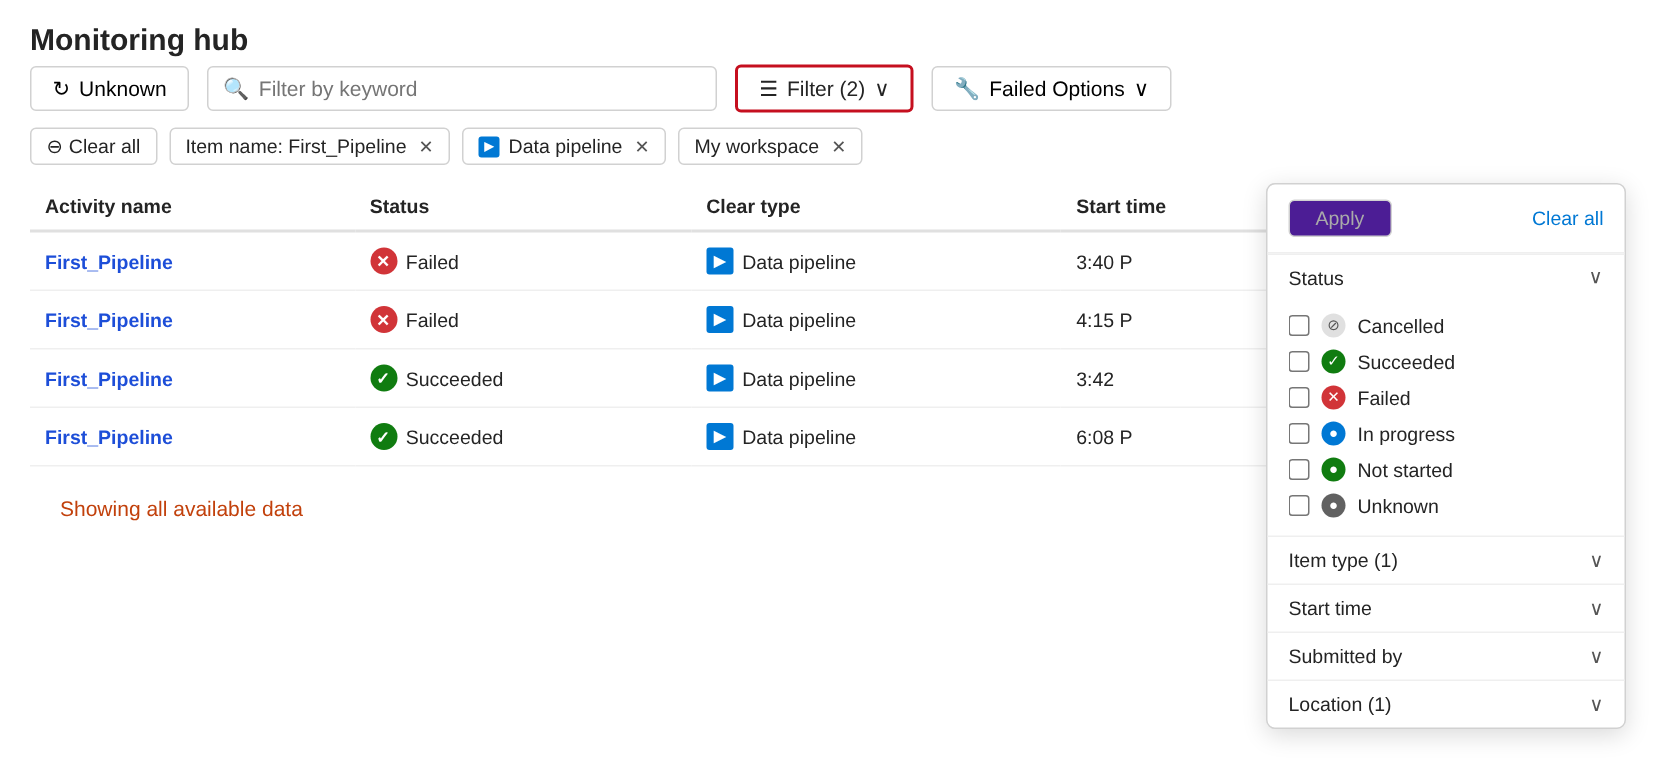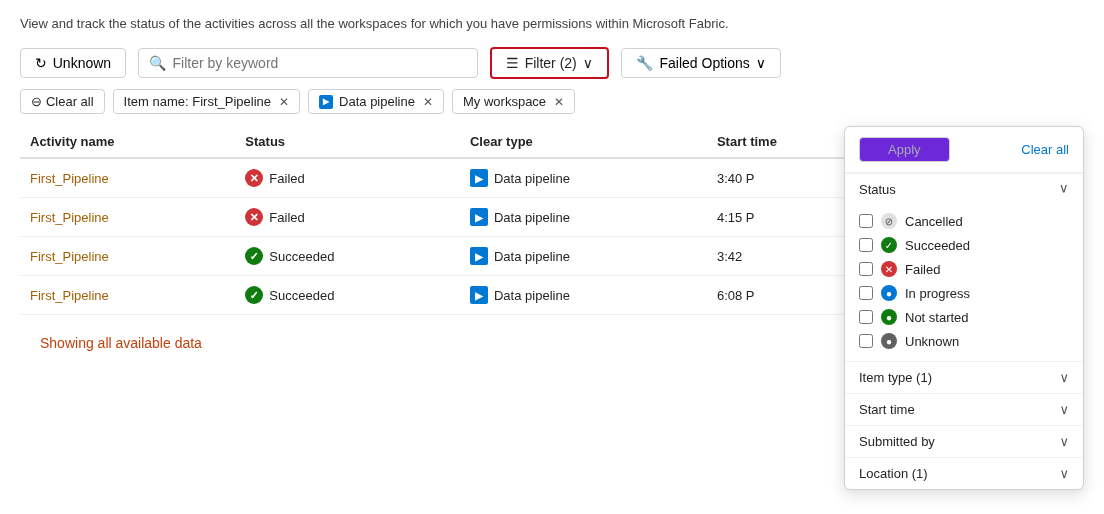--- a/index.html
+++ b/index.html
@@ -27,38 +27,38 @@
 
     .main-content { display: flex; position: relative; }
 
     .table-area { flex: 1; }
     table { width: 100%; border-collapse: collapse; }
     thead tr { border-bottom: 2px solid #e0e0e0; }
     thead th { text-align: left; padding: 8px 10px; font-weight: 600; font-size: 13px; color: #242424; margin-top: 20px; }
     tbody tr { border-bottom: 1px solid #efefef; }
     tbody td { padding: 10px 10px; font-size: 13px; }
 
-    .activity-name { color: #a16207; cursor: pointer; }
+    .activity-name { color: #1d4ed8; cursor: pointer; font-weight: bold; }
 
     .status-badge { display: flex; align-items: center; gap: 6px; }
     .status-icon { width: 18px; height: 18px; border-radius: 50%; display: flex; align-items: center; justify-content: center; font-size: 11px; font-weight: bold; flex-shrink: 0; }
     .status-failed { background: #d13438; color: #fff; }
     .status-succeeded { background: #107c10; color: #fff; }
 
     .item-type { display: flex; align-items: center; gap: 6px; }
     .item-type-icon { width: 18px; height: 18px; background: #0078d4; border-radius: 2px; display: flex; align-items: center; justify-content: center; }
 
     .location-link { color: #0078d4; cursor: pointer; }
 
     .showing-label { text-align: left; padding: 20px; font-size: 14px; color: #c2410c; }
 
     
     .filter-panel { position: absolute; right: 0; top: 0; width: 240px; border: 1px solid #d1d1d1; border-radius: 6px; background: #fff; box-shadow: 0 4px 16px rgba(0,0,0,0.15); z-index: 100; }
     .filter-panel-header { display: flex; align-items: center; justify-content: space-between; padding: 10px 14px; border-bottom: 1px solid #efefef; }
-    .btn-apply { padding: 4px 28px; border: 1px solid #d1d1d1; border-radius: 4px; background: #6d28d9; color: #aaa; font-size: 13px; cursor: not-allowed; }
+    .btn-apply { padding: 4px 17px; border: 1px solid #d1d1d1; border-radius: 4px; background: #4c1d95; color: #aaa; font-size: 13px; cursor: not-allowed; }
     .btn-clear { background: none; border: none; color: #0078d4; font-size: 13px; cursor: pointer; }
 
     .filter-section-header { display: flex; align-items: center; justify-content: space-between; padding: 8px 14px; cursor: pointer; border-top: 1px solid #efefef; }
     .filter-section-header span { font-weight: 500; font-size: 13px; }
 
     .filter-options { padding: 4px 14px 8px 14px; }
     .filter-option { display: flex; align-items: center; gap: 8px; padding: 4px 0; font-size: 13px; cursor: pointer; }
     .filter-option input[type=checkbox] { width: 14px; height: 14px; cursor: pointer; }
 
     .status-dot { width: 16px; height: 16px; border-radius: 50%; display: flex; align-items: center; justify-content: center; font-size: 10px; flex-shrink: 0; }
@@ -68,21 +68,21 @@
 
     .chevron-down { font-size: 10px; color: #555; }
     .chevron-up { font-size: 10px; color: #555; transform: rotate(180deg); }
 
     .pipeline-icon { font-size: 10px; color: #fff; font-weight: bold; }
   </style>
 </head>
 <body>
 
 <div class="page">
-  <div class="page-subtitle">View and track the status of the activities across all the workspaces for which you have permissions within Microsoft Fabric.</div>
+  <div class="page-title">Monitoring hub</div>
 
   <div class="toolbar">
     <button class="btn-refresh">
       <span>↻</span>
       <span>Unknown</span>
     </button>
     <div class="search-box">
       <span>🔍</span>
       <input type="text" placeholder="Filter by keyword" style="">
     </div>

